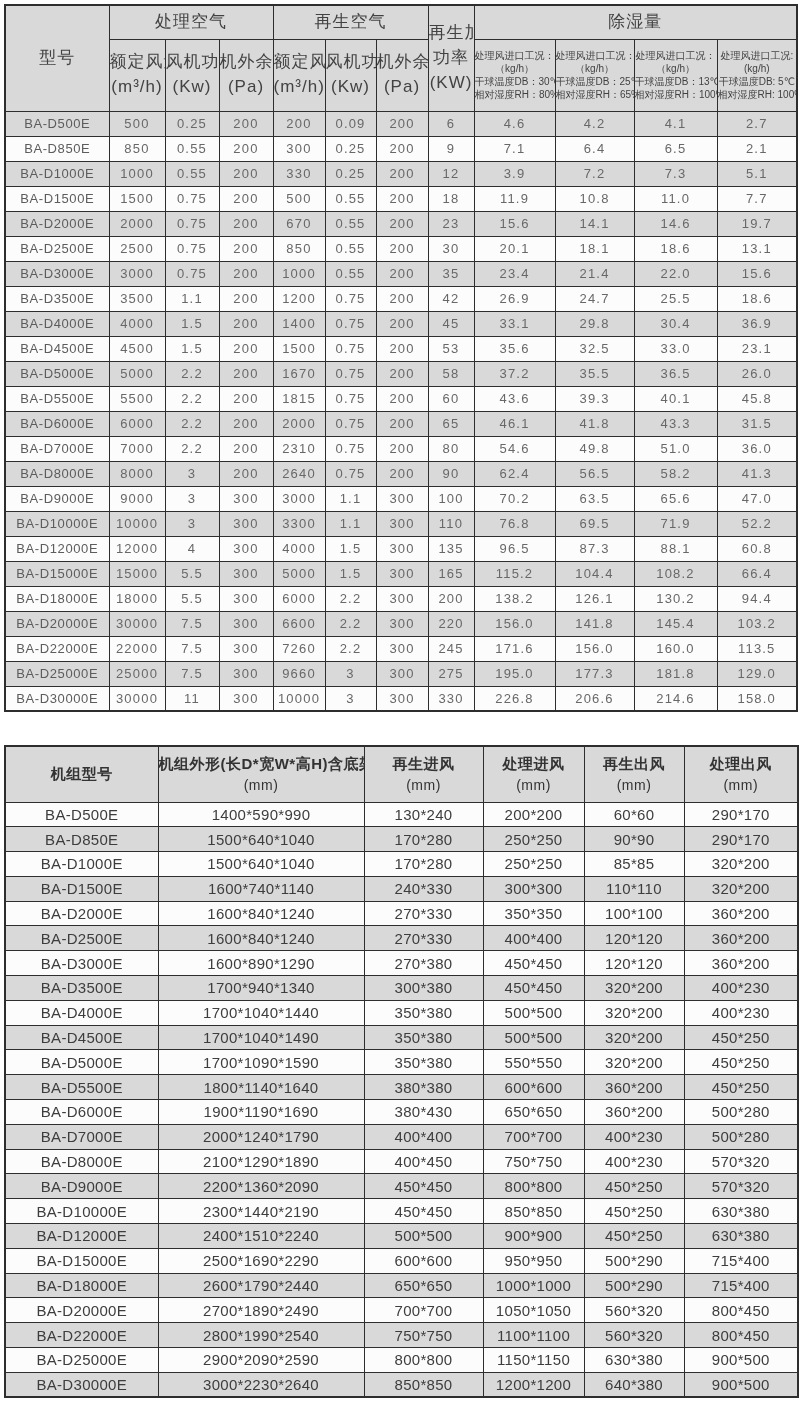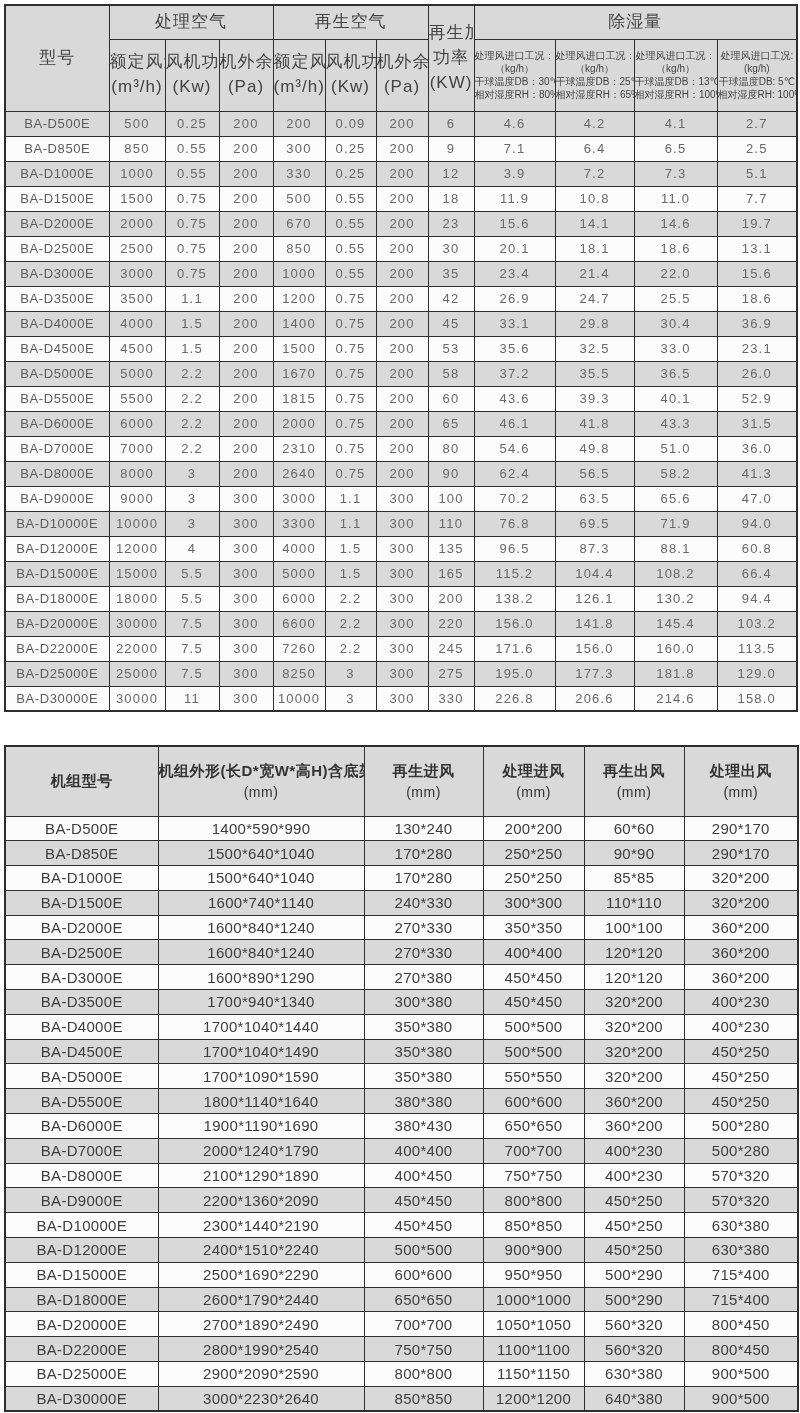--- a/index.html
+++ b/index.html
@@ -31,21 +31,21 @@
   }
   #t1 thead tr.group-row{height:34px;}
   #t1 thead tr.sub-row{height:72px;}
   #t1 thead th.cond{font-size:10px;line-height:1.3;letter-spacing:0;white-space:normal;}
   #t1 thead th.cond div{white-space:nowrap;}
   #t1 tbody tr{height:25px;}
   #t1 tbody td{font-size:13px;color:var(--t1-text);letter-spacing:1.2px;}
   #t1 tbody td:first-child{letter-spacing:0.6px;color:#5c5c5c;}
   
   #t2{left:4px;top:745px;width:793px;border:2px solid var(--border);}
-  #t2 thead tr{height:70px;}
+  #t2 thead tr{height:56px;}
   #t2 thead th{
     background:var(--header-bg);color:#333333;
     font-weight:bold;font-size:15px;line-height:1.5;letter-spacing:0.5px;
   }
   #t2 thead th .unit{font-weight:normal;font-size:14px;text-align:center;}
   #t2 tbody tr{height:24.8px;}
   #t2 tbody td{font-size:15px;color:var(--t2-text);letter-spacing:0.3px;}
   
   tr.shade td{background:var(--row-shade);}
   tr.plain td{background:var(--row-plain);}
@@ -151,21 +151,21 @@
         <td>850</td>
         <td>0.55</td>
         <td>200</td>
         <td>300</td>
         <td>0.25</td>
         <td>200</td>
         <td>9</td>
         <td>7.1</td>
         <td>6.4</td>
         <td>6.5</td>
-        <td>2.5</td>
+        <td>2.1</td>
       </tr>
       <tr class="shade">
         <td>BA-D1000E</td>
         <td>1000</td>
         <td>0.55</td>
         <td>200</td>
         <td>330</td>
         <td>0.25</td>
         <td>200</td>
         <td>12</td>
@@ -291,21 +291,21 @@
         <td>5500</td>
         <td>2.2</td>
         <td>200</td>
         <td>1815</td>
         <td>0.75</td>
         <td>200</td>
         <td>60</td>
         <td>43.6</td>
         <td>39.3</td>
         <td>40.1</td>
-        <td>52.9</td>
+        <td>45.8</td>
       </tr>
       <tr class="shade">
         <td>BA-D6000E</td>
         <td>6000</td>
         <td>2.2</td>
         <td>200</td>
         <td>2000</td>
         <td>0.75</td>
         <td>200</td>
         <td>65</td>
@@ -361,21 +361,21 @@
         <td>10000</td>
         <td>3</td>
         <td>300</td>
         <td>3300</td>
         <td>1.1</td>
         <td>300</td>
         <td>110</td>
         <td>76.8</td>
         <td>69.5</td>
         <td>71.9</td>
-        <td>94.0</td>
+        <td>52.2</td>
       </tr>
       <tr class="plain">
         <td>BA-D12000E</td>
         <td>12000</td>
         <td>4</td>
         <td>300</td>
         <td>4000</td>
         <td>1.5</td>
         <td>300</td>
         <td>135</td>
@@ -438,21 +438,21 @@
         <td>171.6</td>
         <td>156.0</td>
         <td>160.0</td>
         <td>113.5</td>
       </tr>
       <tr class="shade">
         <td>BA-D25000E</td>
         <td>25000</td>
         <td>7.5</td>
         <td>300</td>
-        <td>8250</td>
+        <td>9660</td>
         <td>3</td>
         <td>300</td>
         <td>275</td>
         <td>195.0</td>
         <td>177.3</td>
         <td>181.8</td>
         <td>129.0</td>
       </tr>
       <tr class="plain">
         <td>BA-D30000E</td>

